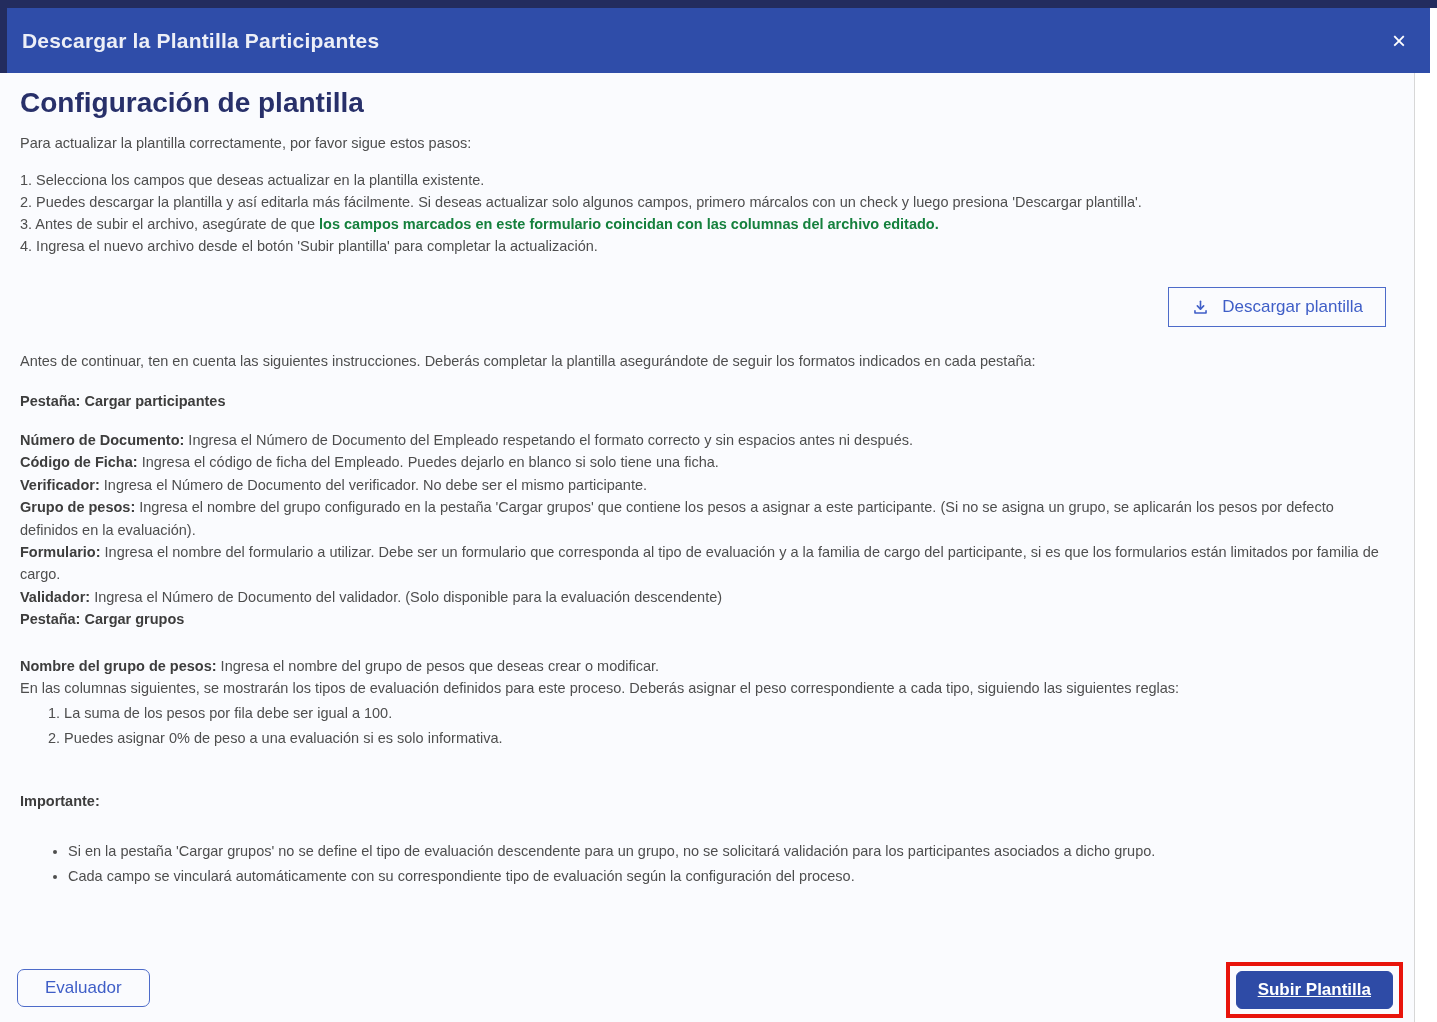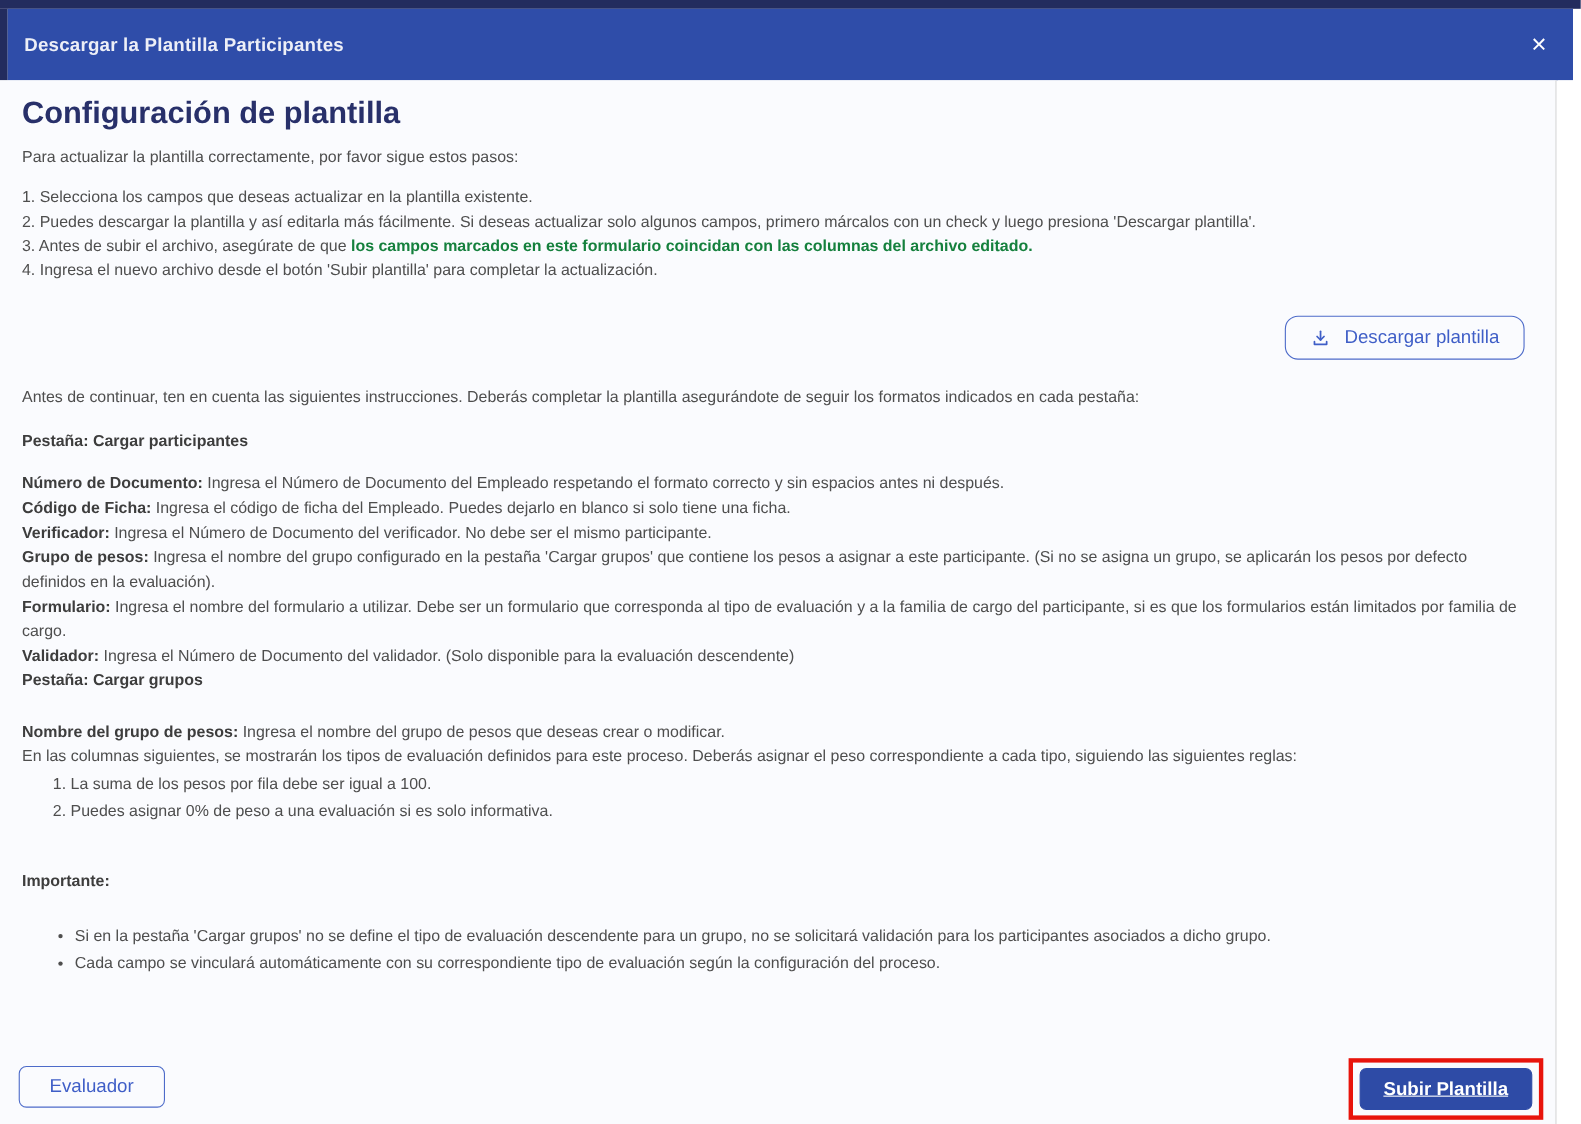--- a/index.html
+++ b/index.html
@@ -14,21 +14,21 @@
 
   .edge-top { position:absolute; top:0; left:0; width:1437px; height:8px; background:#232c5e; }
   .edge-left { position:absolute; top:8px; left:0; width:7px; height:65px; background:#232c5e; }
 
   .modal-header {
     position:absolute; top:8px; left:7px; width:1423px; height:65px;
     background:#2F4DA9; color:#edeff7;
     display:flex; align-items:center; justify-content:space-between;
     padding:0 18px 0 15px;
   }
-  .modal-title { font-size:17px; font-weight:700; letter-spacing:.2px; }
+  .modal-title { font-size:21px; font-weight:700; letter-spacing:.2px; }
   .close-btn {
     background:none; border:none; color:#ffffff; font-size:24px; line-height:1;
     cursor:pointer; font-family:"Liberation Sans", sans-serif; padding:2px 6px;
   }
 
   .modal-body {
     position:absolute; top:73px; left:0; width:1415px; height:949px;
     background:#fafbfe;
     border-right:1px solid #d7d7d7;
     padding:12px 24px 0 20px;
@@ -40,21 +40,21 @@
   .page-heading { font-size:28px; font-weight:700; color:#28306a; margin:2px 0 0 0; }
   .intro { margin-top:16px; }
 
   .steps { margin-top:18px; }
   .steps .step { line-height:22px; }
   b, strong { color:#15803d; }
 
   .download-row { display:flex; justify-content:flex-end; margin:30px 4px 0 0; }
   .btn-outline {
     display:inline-flex; align-items:center; gap:12px;
-    background:transparent; border:1px solid #4d6bc9; border-radius:12px;
+    background:transparent; border:1px solid #4d6bc9; border-radius:0;
     color:#3F5EC7; font-size:17px; font-family:"Liberation Sans", sans-serif;
     padding:9px 22px; cursor:pointer;
   }
   .btn-outline svg { display:block; }
 
   .instructions { margin-top:26px; }
   .tab-heading { margin-top:24px; font-weight:700; color:#3d3d3d; }
 
   .fields { margin-top:20px; }
   .fields div { line-height:22.4px; }

